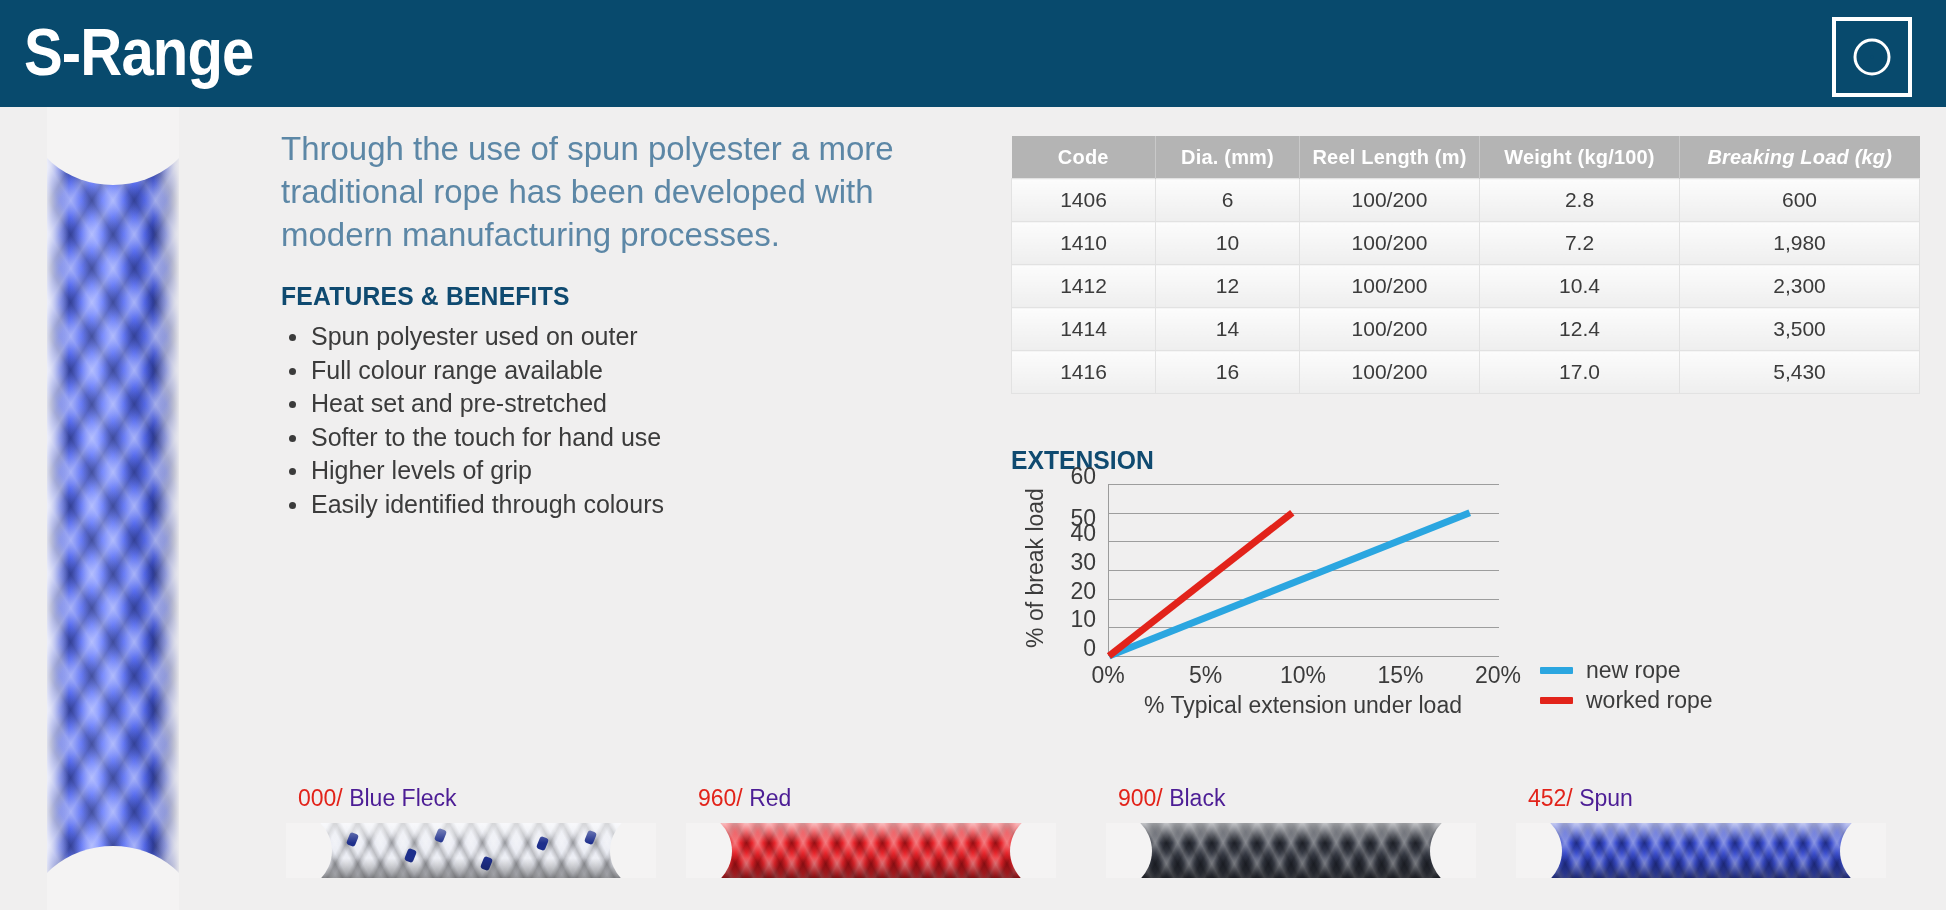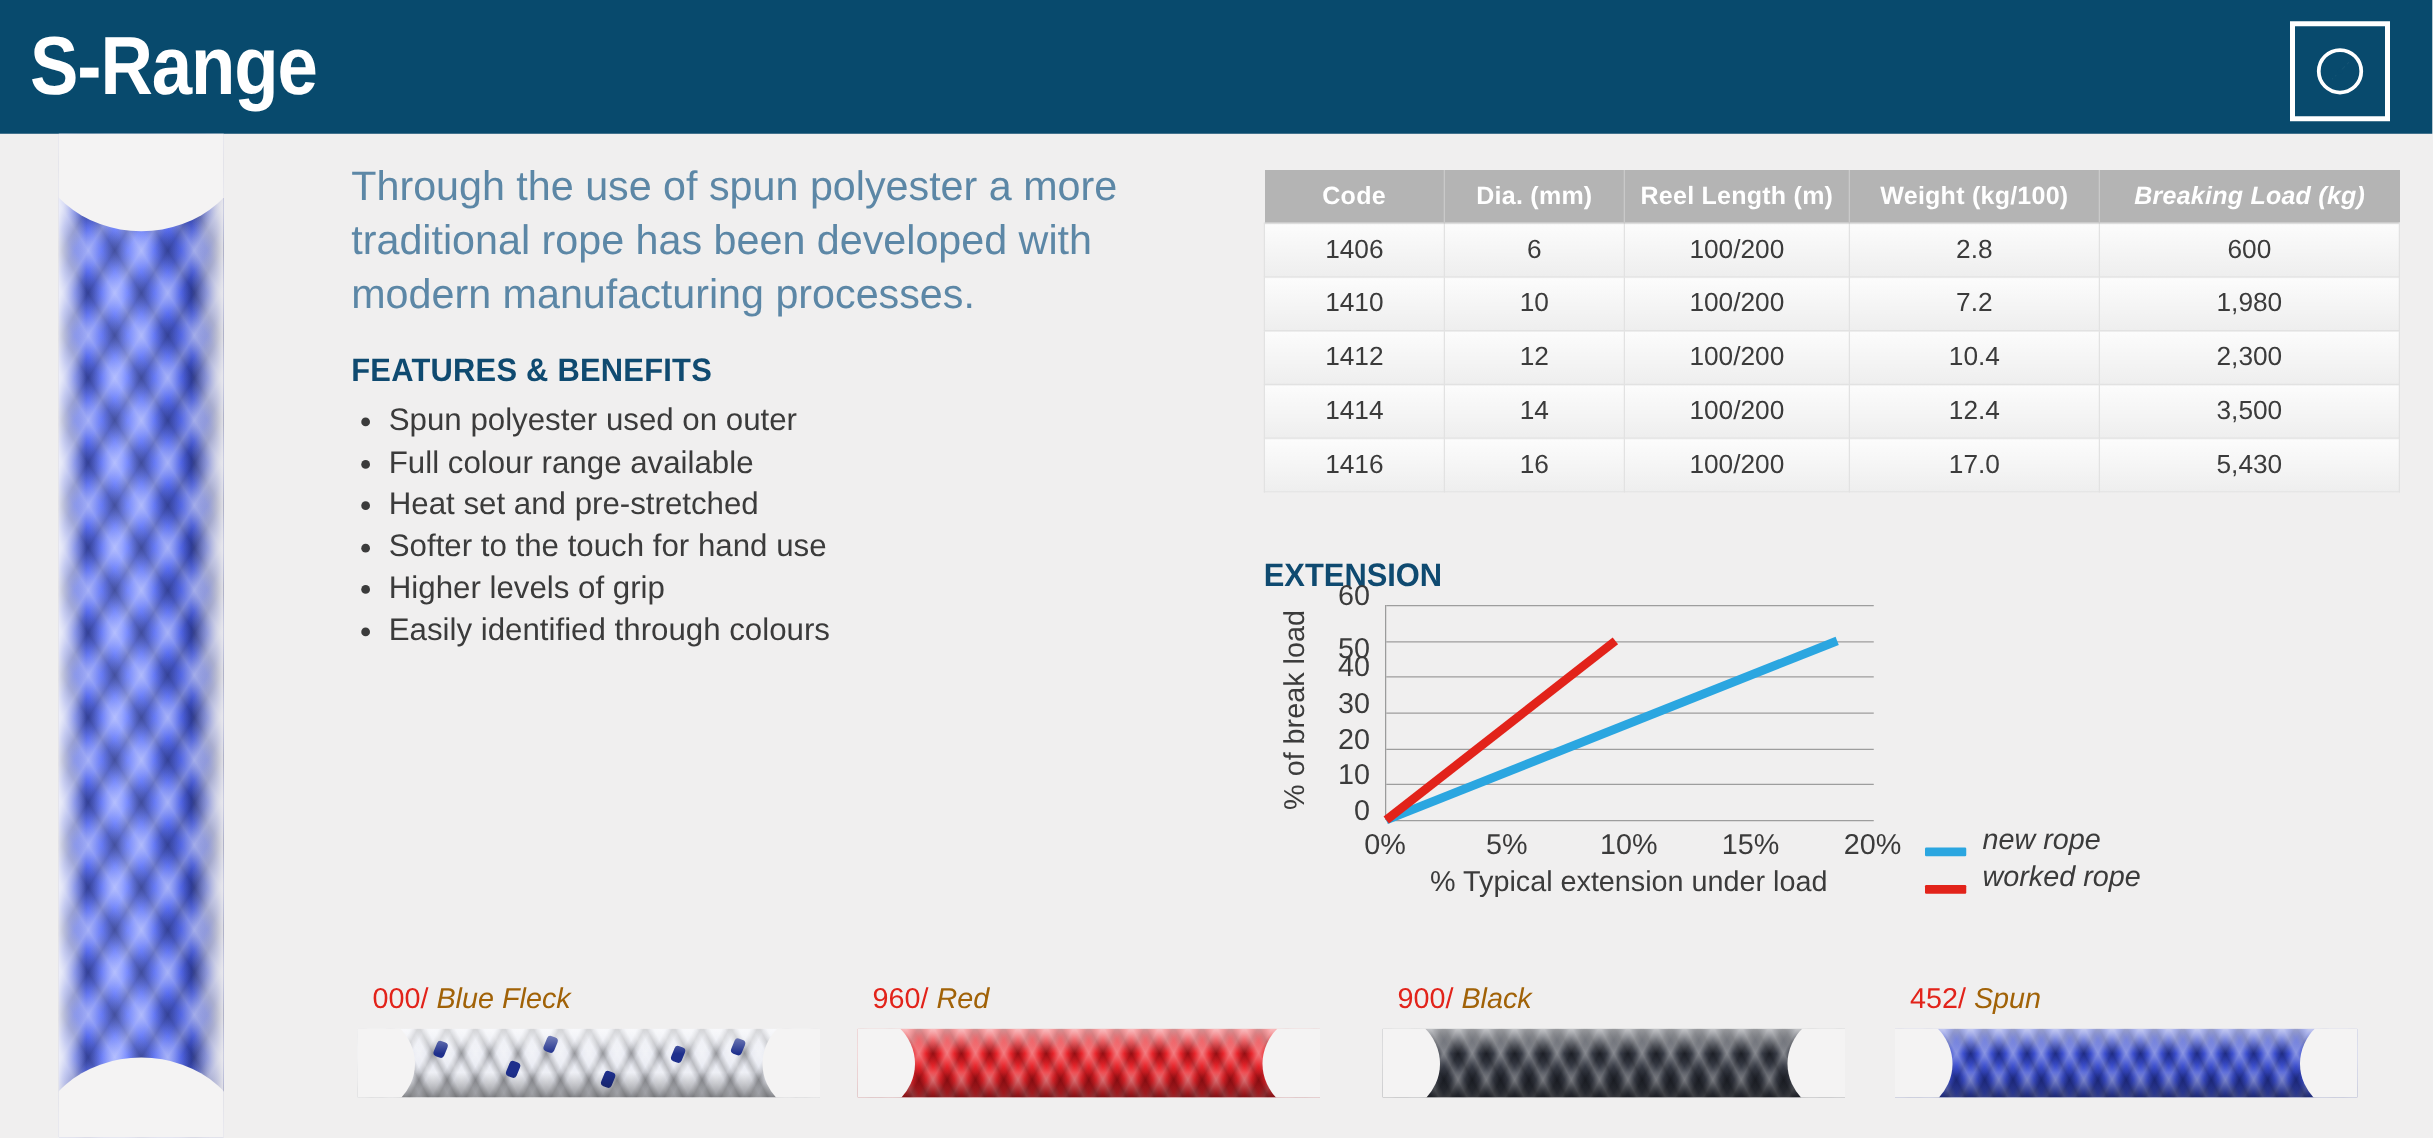--- a/index.html
+++ b/index.html
@@ -146,29 +146,29 @@
   .x-ticks{position:absolute;left:108px;top:182px;width:420px;height:30px;}
   .x-ticks span{
     position:absolute;font-size:23px;color:#3b3b3b;text-align:center;
     width:70px;margin-left:-35px;
   }
   .x-title{
     position:absolute;left:108px;top:212px;width:390px;
     text-align:center;font-size:23px;color:#3b3b3b;
   }
   .legend{position:absolute;left:1540px;top:655px;width:320px;}
-  .legend-row{display:flex;align-items:flex-end;height:30px;font-style:italic;}
+  .legend-row{display:flex;align-items:center;height:30px;}
   .legend-swatch{width:33px;height:7px;border-radius:1px;margin-right:13px;flex:none;}
   .legend-label{font-size:23px;color:#3b3b3b;}
 
   
   .swatch{position:absolute;top:785px;width:370px;height:125px;}
   .swatch .lbl{position:absolute;left:12px;top:0;font-size:23px;white-space:nowrap;}
   .swatch .code{color:#e2231a;}
-  .swatch .name{color:#a16207;font-style:italic;}
+  .swatch .name{color:#4c1d95;}
   .swatch .ropebar{
     position:absolute;left:0;top:38px;width:370px;height:55px;overflow:hidden;
   }
   .swatch .ropebar .tex{position:absolute;left:0;top:0;width:370px;height:55px;}
   .swatch .ropebar .capL{
     position:absolute;left:-46px;top:-14px;width:92px;height:84px;
     background:#f4f3f3;border-radius:50%;
   }
   .swatch .ropebar .capR{
     position:absolute;right:-46px;top:-14px;width:92px;height:84px;

